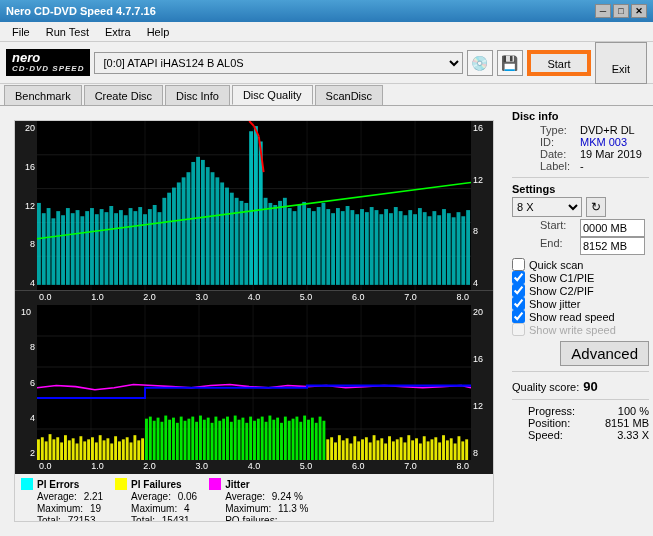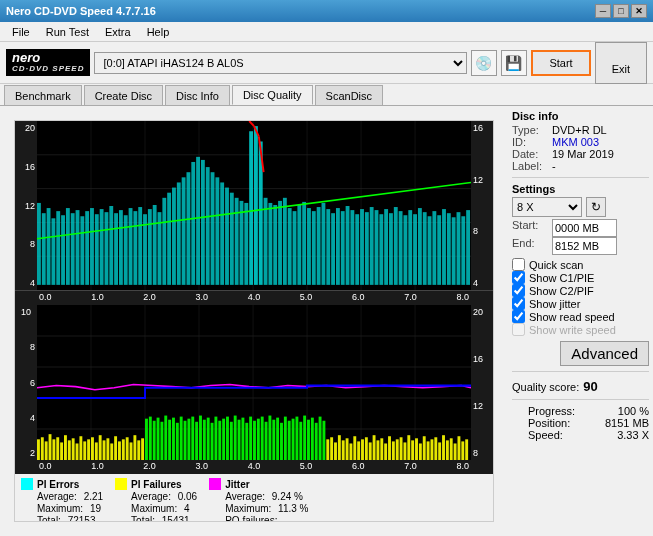--- a/index.html
+++ b/index.html
@@ -14,21 +14,21 @@
     #menu-bar { background: #f0f0f0; height: 20px; display: flex; align-items: center; padding: 0 4px; border-bottom: 1px solid #ccc; }
     .menu-item { padding: 2px 8px; font-size: 11px; cursor: pointer; }
 
     
     #toolbar { background: #f0f0f0; height: 42px; display: flex; align-items: center; padding: 2px 6px; gap: 4px; border-bottom: 1px solid #ccc; }
     #logo { background: black; color: white; padding: 2px 6px; font-size: 14px; font-weight: bold; font-style: italic; display: flex; flex-direction: column; align-items: flex-start; line-height: 1.1; }
     #logo .nero-text { color: white; font-size: 13px; }
     #logo .sub-text { color: #e0e0e0; font-size: 8px; letter-spacing: 1px; }
     #drive-select { flex: 1; height: 22px; font-size: 11px; border: 1px solid #999; padding: 0 4px; }
     .toolbar-icon-btn { width: 26px; height: 26px; border: 1px solid #999; background: #f5f5f5; display: flex; align-items: center; justify-content: center; cursor: pointer; font-size: 14px; }
-    #start-btn { background: #e8e8e8; border: 2px solid #f97316; padding: 4px 16px; font-size: 11px; cursor: pointer; height: 26px; }
+    #start-btn { background: #e8e8e8; border: 4px solid #f97316; padding: 4px 16px; font-size: 11px; cursor: pointer; height: 26px; }
     #exit-btn { background: #e8e8e8; border: 1px solid #999; padding: 20px 16px; font-size: 11px; cursor: pointer; height: 26px; }
 
     
     #tabs { background: #f0f0f0; height: 22px; display: flex; align-items: flex-end; padding: 0 4px; border-bottom: 1px solid #aaa; }
     .tab { padding: 3px 10px; border: 1px solid #aaa; border-bottom: none; background: #ddd; font-size: 11px; cursor: pointer; margin-right: 2px; height: 20px; display: flex; align-items: center; }
     .tab.active { background: #f0f0f0; border-bottom: 1px solid #f0f0f0; font-weight: normal; }
 
     
     #main { display: flex; height: calc(536px - 22px - 20px - 42px - 22px); }
 
@@ -47,21 +47,21 @@
     
     #legend { height: 60px; background: #f0f0f0; padding: 4px 6px; display: flex; gap: 12px; }
     .legend-group { display: flex; flex-direction: column; gap: 1px; }
     .legend-title { display: flex; align-items: center; gap: 4px; font-size: 10px; font-weight: bold; }
     .legend-color-box { width: 12px; height: 12px; display: inline-block; }
     .legend-stat { font-size: 10px; padding-left: 16px; }
 
     
     #right-panel { width: 145px; padding: 4px; display: flex; flex-direction: column; gap: 3px; background: #f0f0f0; }
     .panel-section-title { font-size: 11px; font-weight: bold; margin-bottom: 2px; }
-    .info-row { display: flex; gap: 4px; font-size: 11px; }
+    .info-row { display: flex; gap: 4px; font-size: 11px; margin-left: 28px; }
     .info-label { color: #444; min-width: 36px; }
     .info-value { color: #000; font-weight: normal; }
     .info-value.blue { color: #0000cc; }
     .divider { border-top: 1px solid #ccc; margin: 2px 0; }
     .settings-row { display: flex; align-items: center; gap: 4px; font-size: 11px; margin-bottom: 2px; }
     .settings-select { width: 70px; height: 20px; font-size: 11px; border: 1px solid #999; }
     .settings-refresh { width: 20px; height: 20px; border: 1px solid #999; background: #e8e8e8; display: flex; align-items: center; justify-content: center; font-size: 12px; cursor: pointer; }
     .mb-input { width: 65px; height: 18px; border: 1px solid #999; font-size: 11px; padding: 0 2px; background: white; }
     .checkbox-row { display: flex; align-items: center; gap: 4px; font-size: 11px; }
     .checkbox-row input { margin: 0; }

